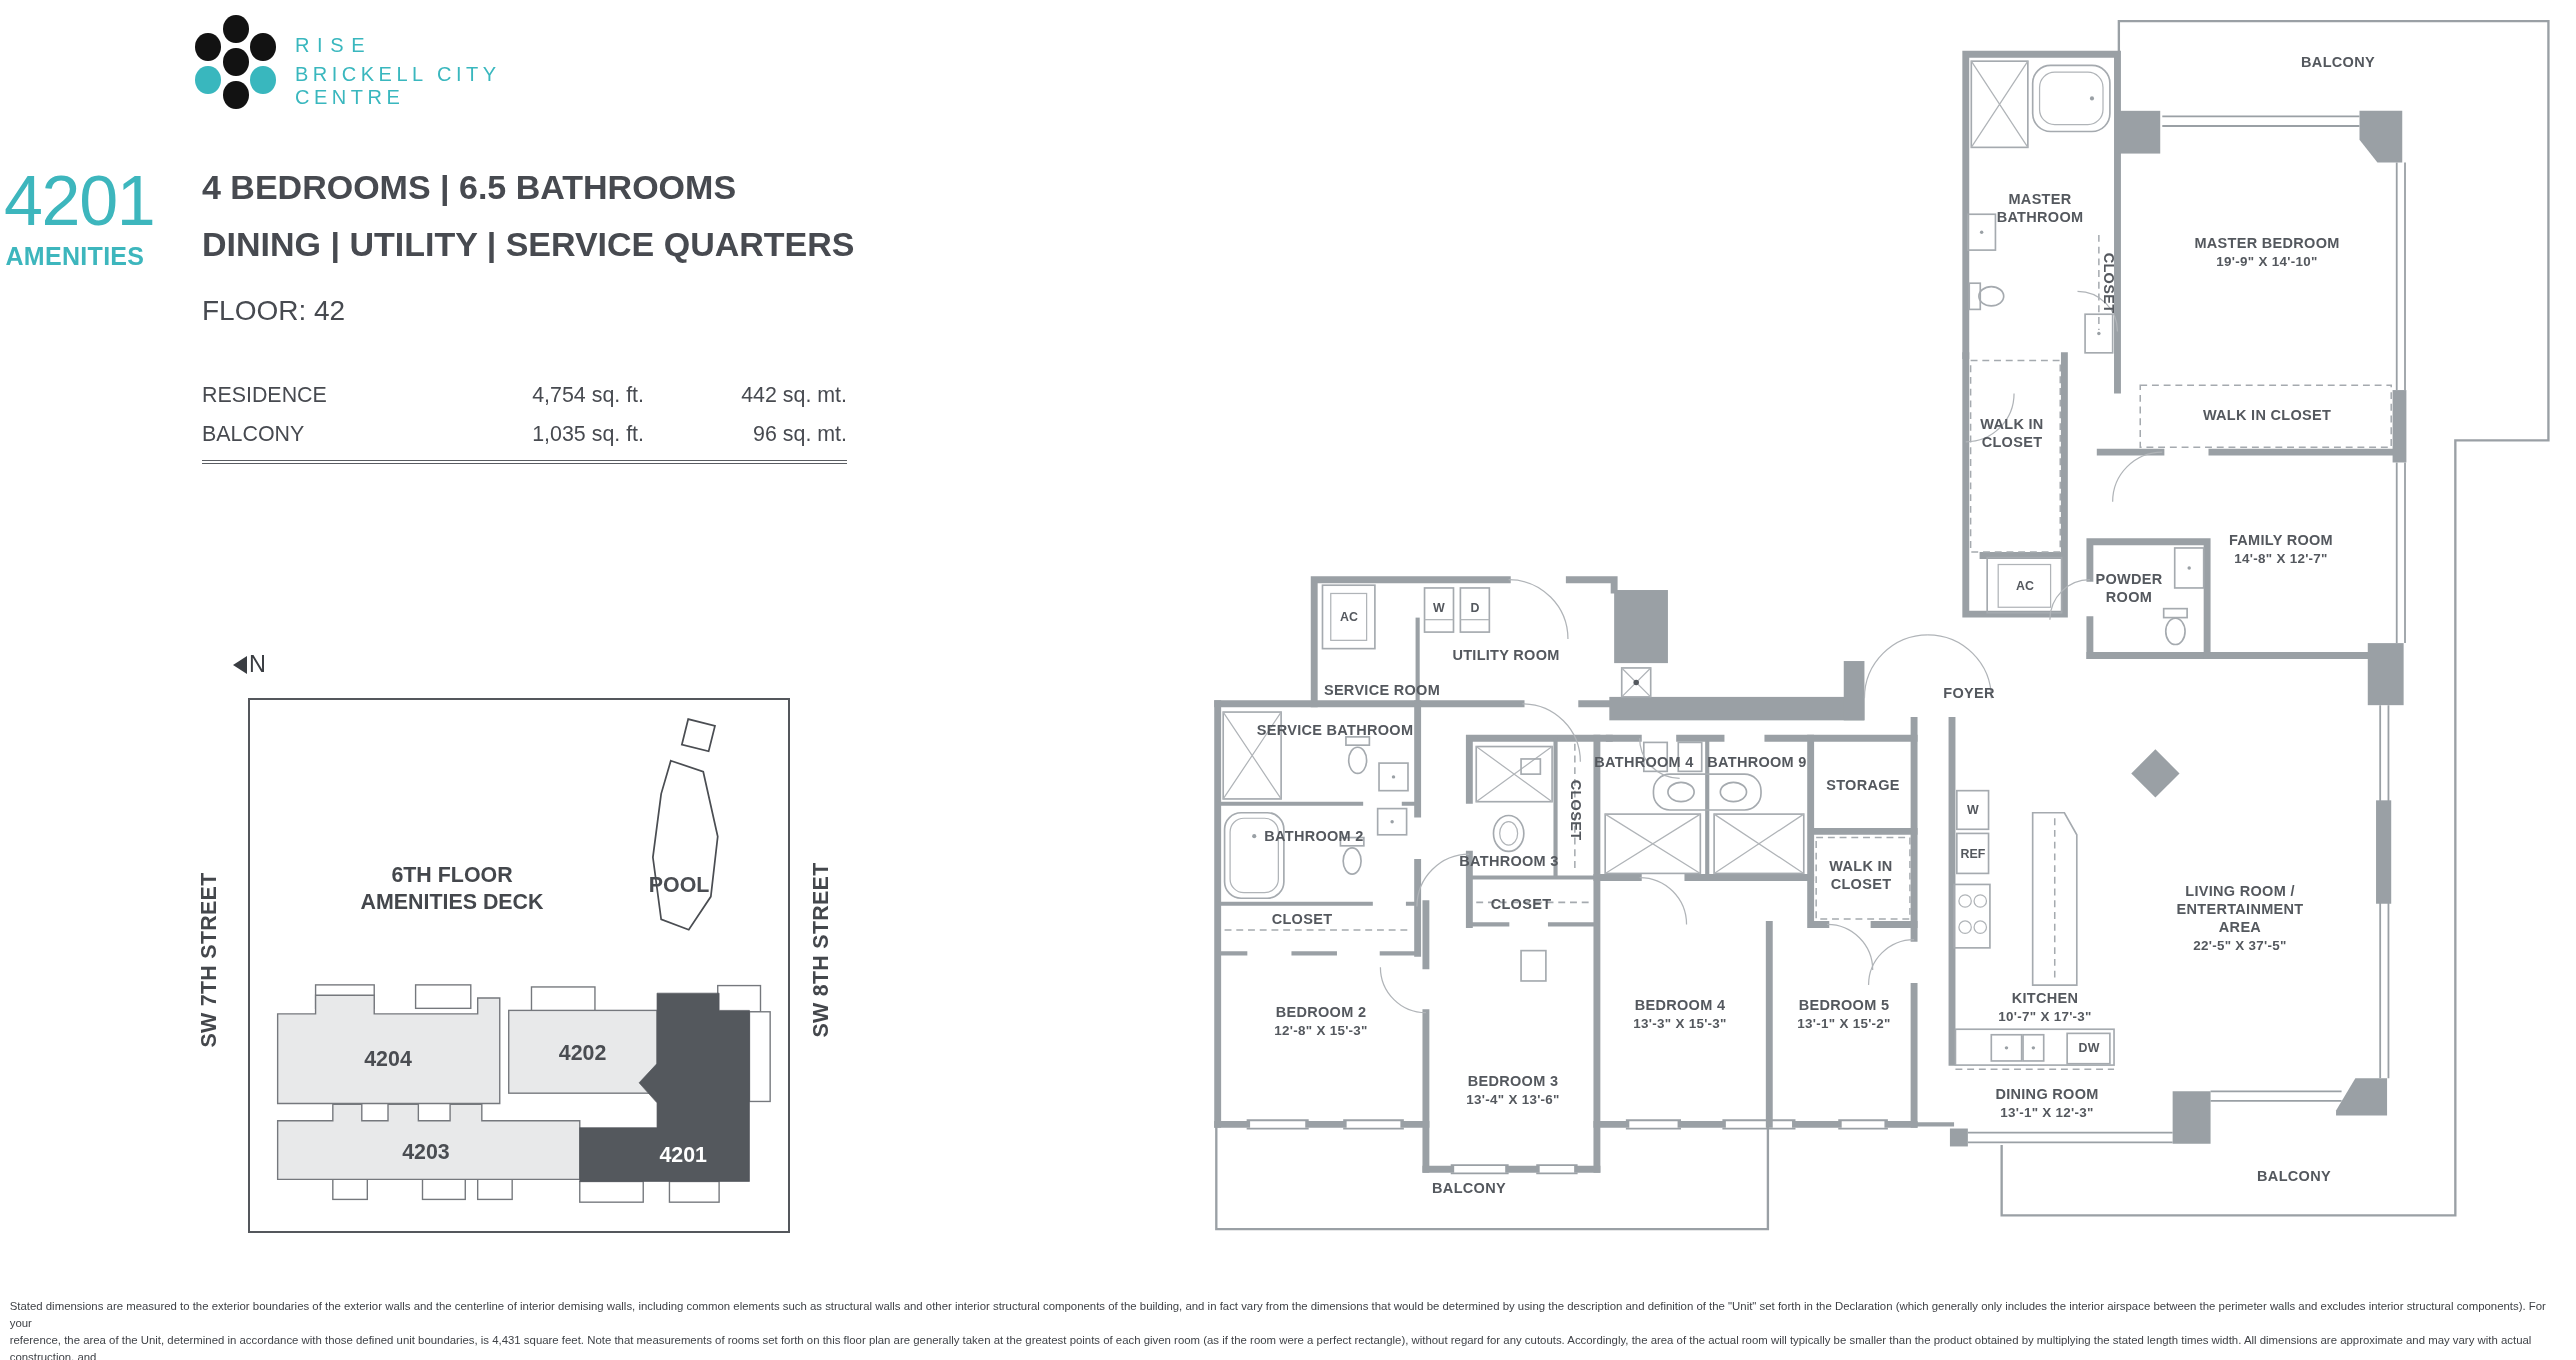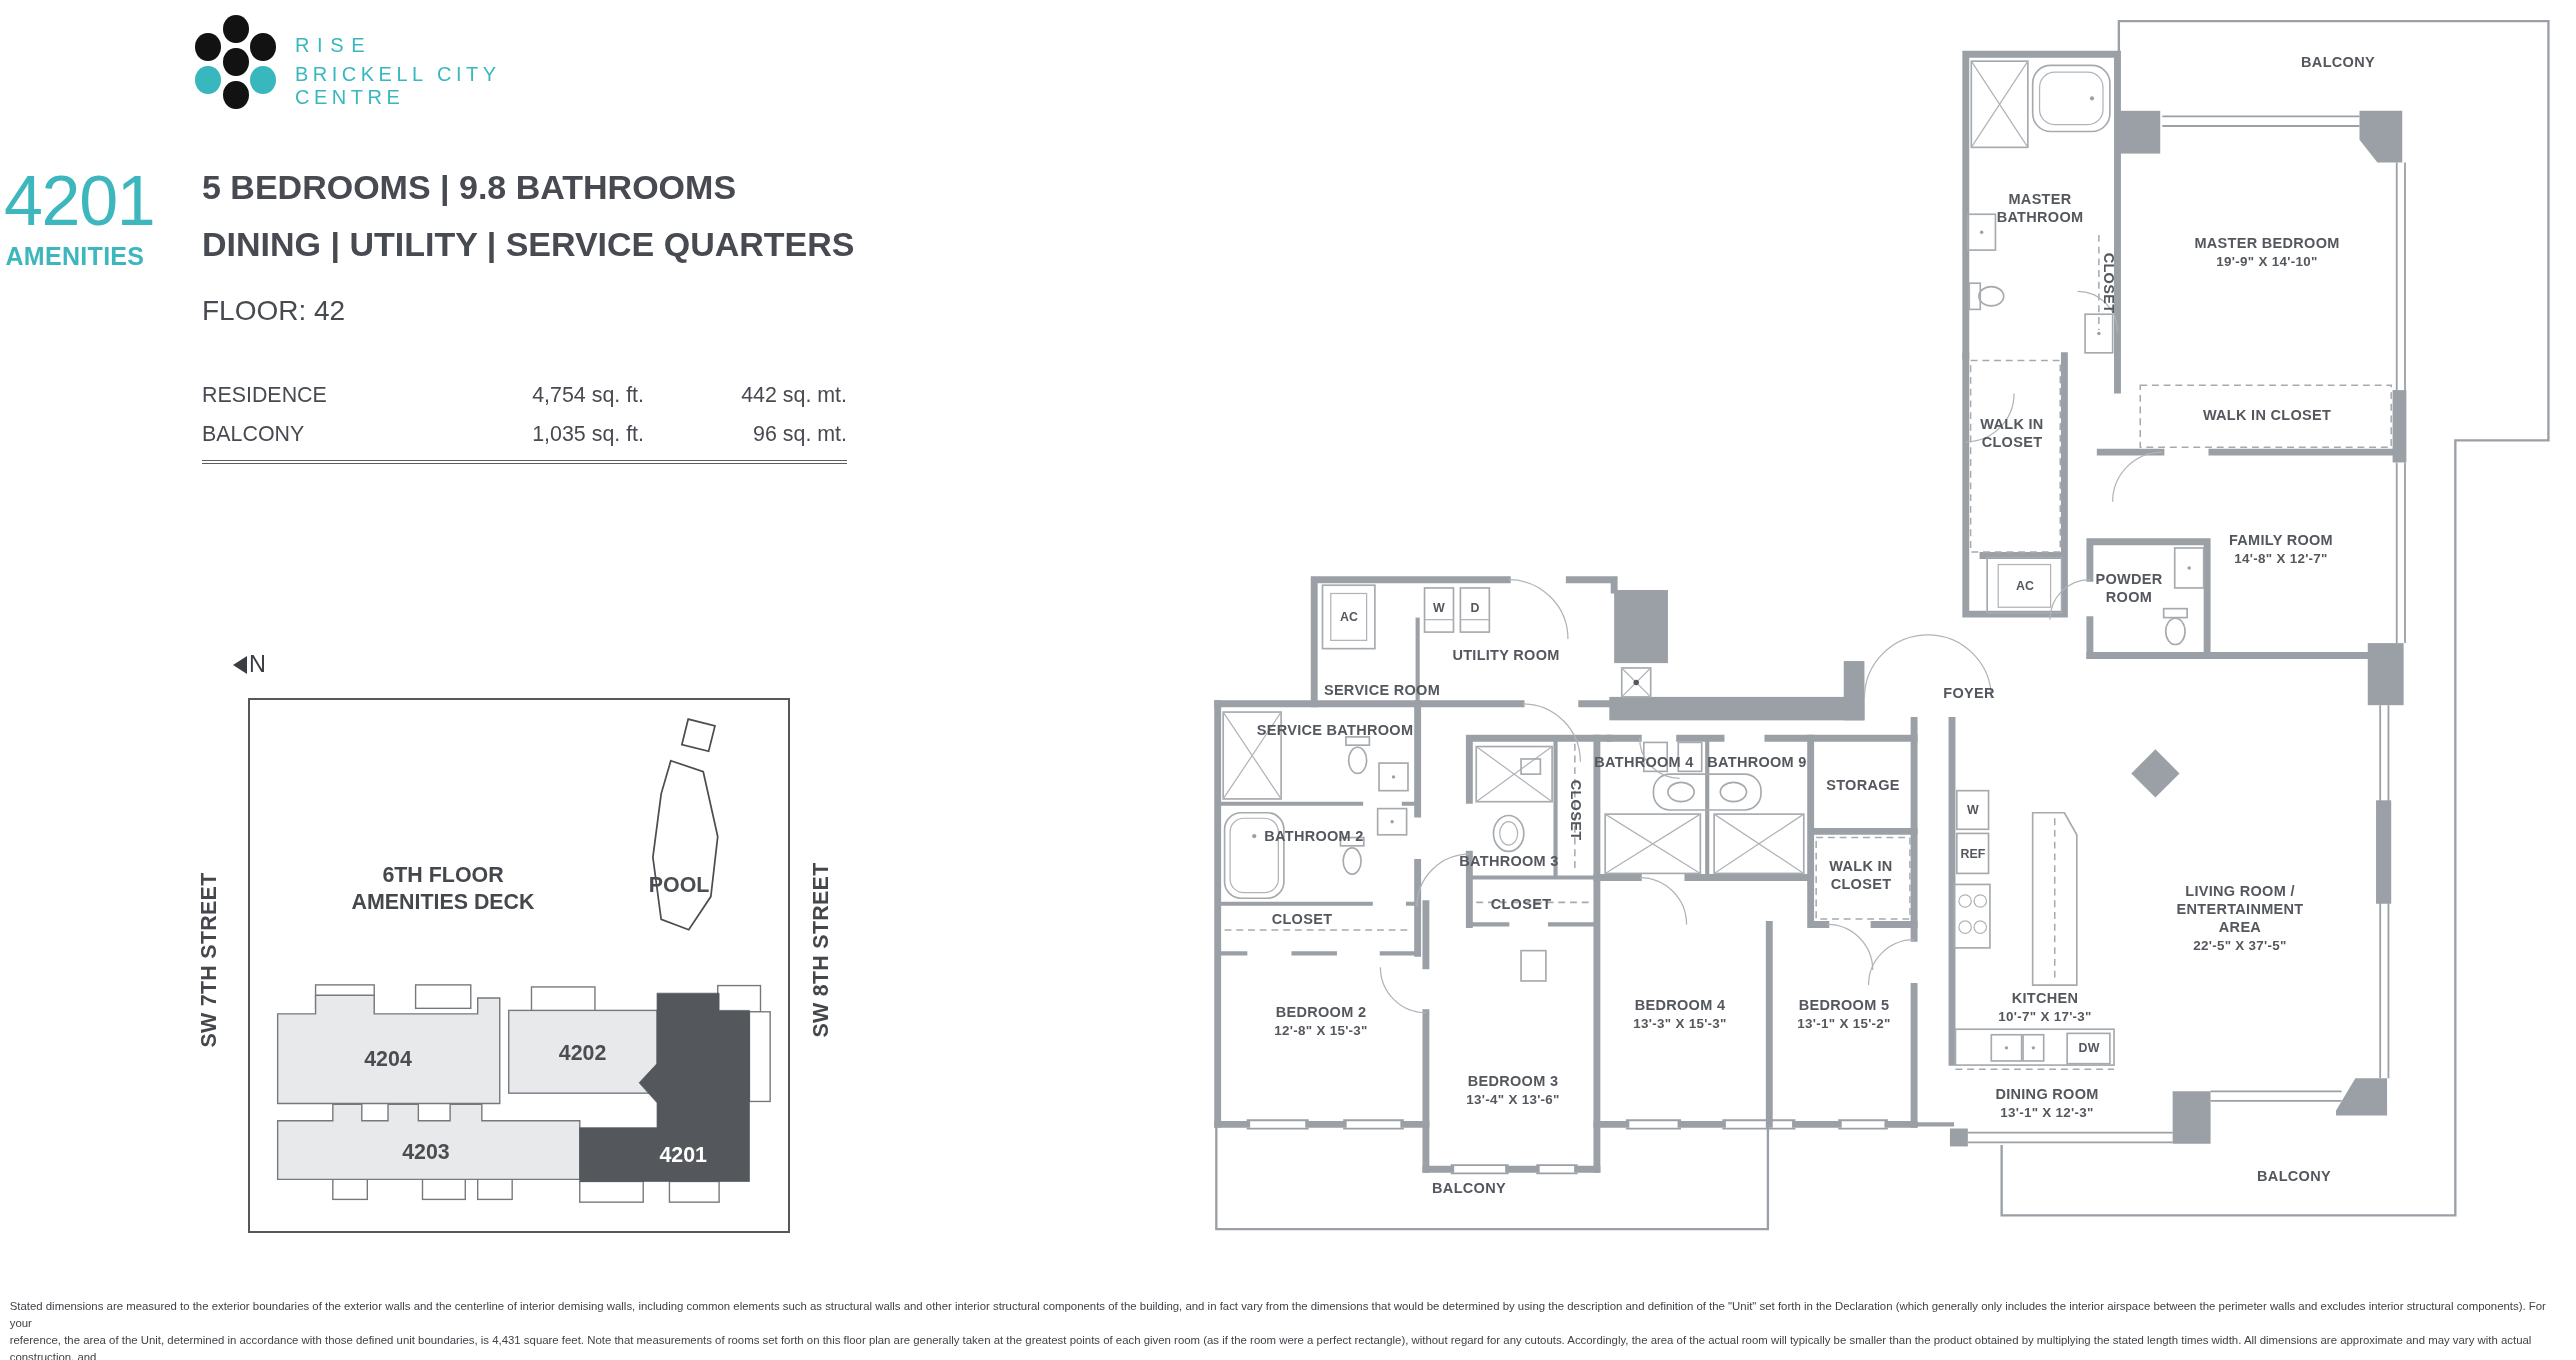--- a/index.html
+++ b/index.html
@@ -74,21 +74,21 @@
       <span class="dot" style="left:28px;top:66px;"></span>
     </div>
     <div class="logo-text">
       <div class="logo-line1">RISE</div>
       <div class="logo-line2">BRICKELL CITY CENTRE</div>
     </div>
   </div>
 
   <div class="unit-num">4201</div>
   <div class="unit-type">AMENITIES</div>
-  <div class="spec1">5 BEDROOMS  |  9.8 BATHROOMS</div>
+  <div class="spec1">4 BEDROOMS  |  6.5 BATHROOMS</div>
   <div class="spec2">DINING  |  UTILITY  |  SERVICE QUARTERS</div>
   <div class="floor">FLOOR: 42</div>
 
   <div class="table">
     <div class="trow">
       <div class="lab">RESIDENCE</div>
       <div class="sqft">4,754 sq. ft.</div>
       <div class="sqmt">442 sq. mt.</div>
     </div>
     <div class="trow">
@@ -101,21 +101,21 @@
 
   <div class="north">
     <span class="tri"></span>
     <span class="nl">N</span>
   </div>
 
   <div class="street" style="left:209px;top:960px;transform:translate(-50%,-50%) rotate(-90deg);">SW 7TH STREET</div>
   <div class="street" style="left:821px;top:950px;transform:translate(-50%,-50%) rotate(-90deg);">SW 8TH STREET</div>
 
   <div class="sitebox">
-    <div class="deck" style="left:193px;top:162px;transform:translate(-50%,0);position:absolute;">
+    <div class="deck" style="left:202px;top:162px;transform:translate(-50%,0);position:absolute;">
       <div>6TH  FLOOR</div>
       <div>AMENITIES DECK</div>
     </div>
     <svg width="534" height="527" viewBox="0 0 774 764">
 
       <rect x="630" y="32" width="40" height="38" class="poolshape" transform="rotate(14 650 51)"></rect>
       <polygon class="poolshape" points="610,88 657,104 678,198 668,285 636,333 596,318 584,228 596,136"></polygon>
       <text x="622" y="278" text-anchor="middle" class="sitetext">POOL</text>
 
       <rect x="95" y="413" width="85" height="34" class="outline"></rect>

